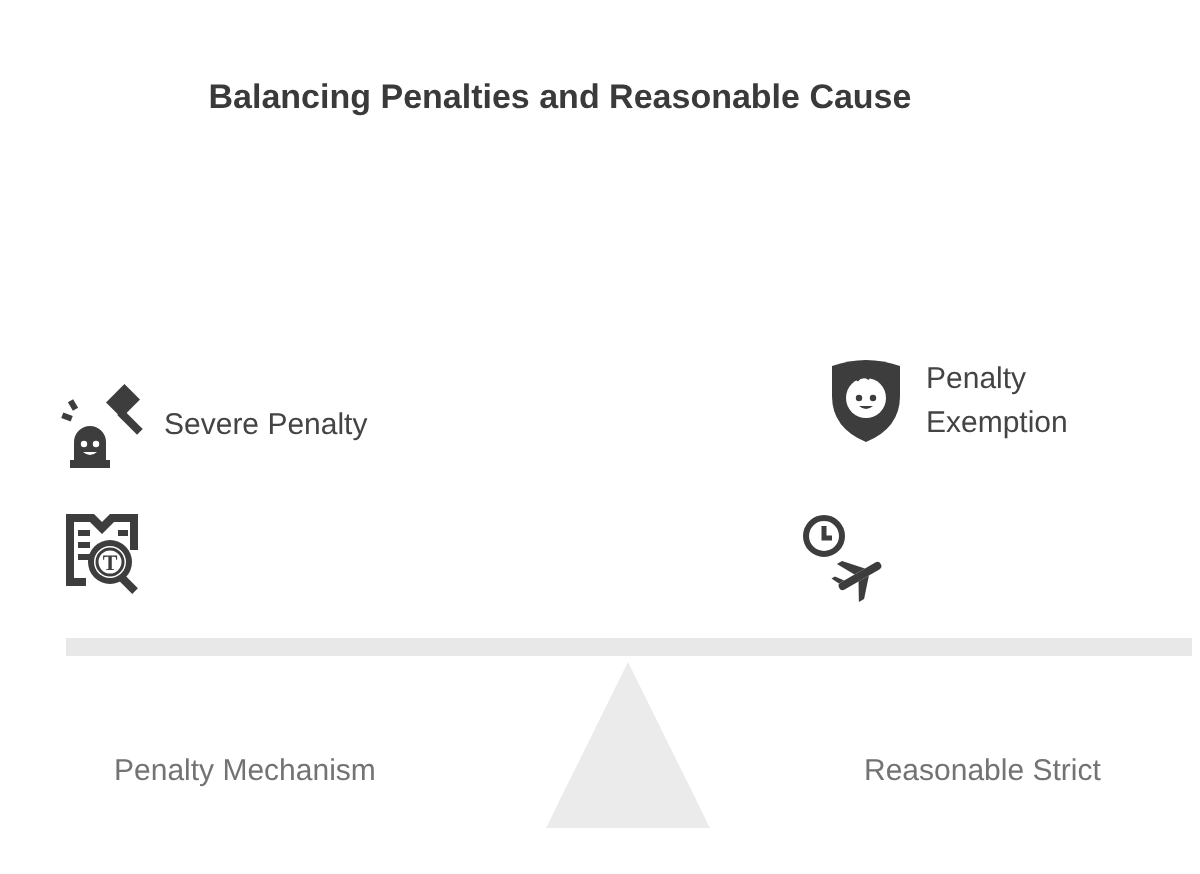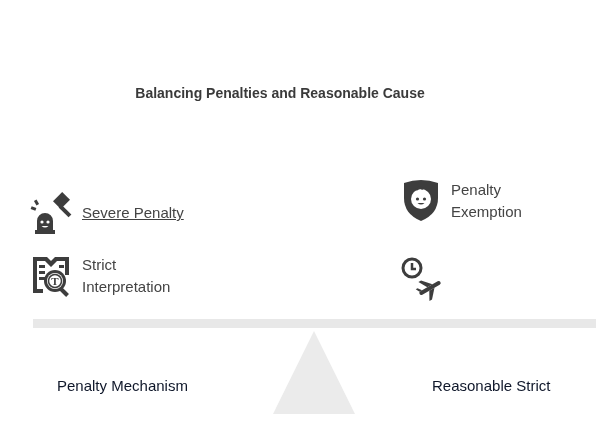--- a/index.html
+++ b/index.html
@@ -2,39 +2,39 @@
 <html><head>
   <meta charset="utf-8">
   <style>
     html, body { margin: 0; padding: 0; }
     body {
       width: 600px; height: 437px; background: #ffffff; position: relative; overflow: hidden;
       font-family: "Liberation Sans", "DejaVu Sans", sans-serif; color: #404040;
     }
     .title {
       position: absolute; left: 60px; top: 36px; width: 440px; text-align: center;
-      font-weight: bold; font-size: 14px; line-height: 26px; color: #3a3a3a; margin-top: 44px;
+      font-weight: bold; font-size: 17px; line-height: 26px; color: #3a3a3a;
     }
     .item { position: absolute; display: flex; align-items: center; }
     .icon { width: 48px; height: 48px; display: flex; align-items: center; justify-content: center; }
     .icon svg { display: block; }
     .label { font-size: 15px; line-height: 22px; color: #444444; white-space: pre-line; margin-left: 6px; }
     .beam { position: absolute; left: 33px; top: 319px; width: 563px; height: 9px; background: #e8e8e8; }
     .fulcrum { position: absolute; left: 273px; top: 331px; width: 0; height: 0;
       border-left: 41px solid transparent; border-right: 41px solid transparent; border-bottom: 83px solid #ebebeb; }
-    .side-label { position: absolute; font-size: 15px; line-height: 20px; color: #0f172a; }
+    .side-label { position: absolute; font-size: 15px; line-height: 20px; color: #737373; }
   </style>
 </head>
 <body>
 
 <div class="title">
   <div>Balancing Penalties and Reasonable Cause</div>
 </div>
 
-<div class="item" style="left:28px; top:189px;text-decoration:underline;">
+<div class="item" style="left:28px; top:189px;">
   <div class="icon">
     <svg width="46" height="46" viewBox="0 0 46 46">
       <g fill="#3d3d3d">
         <rect x="27" y="4" width="11" height="13" transform="rotate(45 32.5 10.5)"></rect>
         <rect x="34" y="14" width="4" height="14" transform="rotate(-45 36 21)"></rect>
         <path d="M8 40 V31 a8 8 0 0 1 16 0 V40 H26 V44 H6 V40 Z"></path>
         <rect x="6" y="10" width="3" height="5" transform="rotate(-30 7.5 12.5)"></rect>
         <rect x="2" y="17" width="5" height="3" transform="rotate(20 4.5 18.5)"></rect>
       </g>
       <g fill="#ffffff">
@@ -57,25 +57,23 @@
         <rect x="10" y="24" width="6" height="3"></rect>
         <rect x="30" y="12" width="5" height="3"></rect>
         <circle cx="26" cy="28" r="11"></circle>
         <rect x="33" y="34" width="4" height="10" transform="rotate(-45 35 39)"></rect>
       </g>
       <circle cx="26" cy="28" r="8" fill="#ffffff"></circle>
       <circle cx="26" cy="28" r="6.5" fill="none" stroke="#3d3d3d" stroke-width="1.5"></circle>
       <text x="26" y="32" text-anchor="middle" font-size="11" font-weight="bold" fill="#3d3d3d" font-family="Liberation Serif, serif">T</text>
     </svg>
   </div>
-  <div class="label">Strict
-Interpretation</div>
 </div>
 
-<div class="item" style="left:397px; top:177px;">
+<div class="item" style="left:409px; top:177px;">
   <div class="icon">
     <svg width="46" height="46" viewBox="0 0 46 46">
       <path d="M6 5 Q23 -1 40 5 V20 Q40 36 23 43 Q6 36 6 20 Z" fill="#3d3d3d"></path>
       <circle cx="23" cy="21" r="10" fill="#ffffff"></circle>
       <path d="M18 12 q3 -4 7 -1" stroke="#3d3d3d" stroke-width="2.5" fill="none"></path>
       <circle cx="19.5" cy="21" r="1.6" fill="#3d3d3d"></circle>
       <circle cx="26.5" cy="21" r="1.6" fill="#3d3d3d"></circle>
       <path d="M19.5 25 q3.5 3 7 0 z" fill="#3d3d3d"></path>
     </svg>
   </div>

